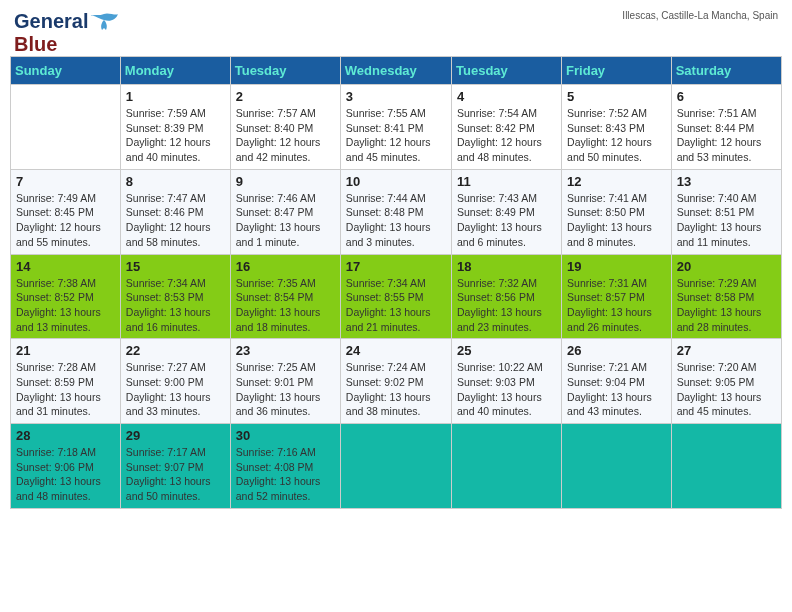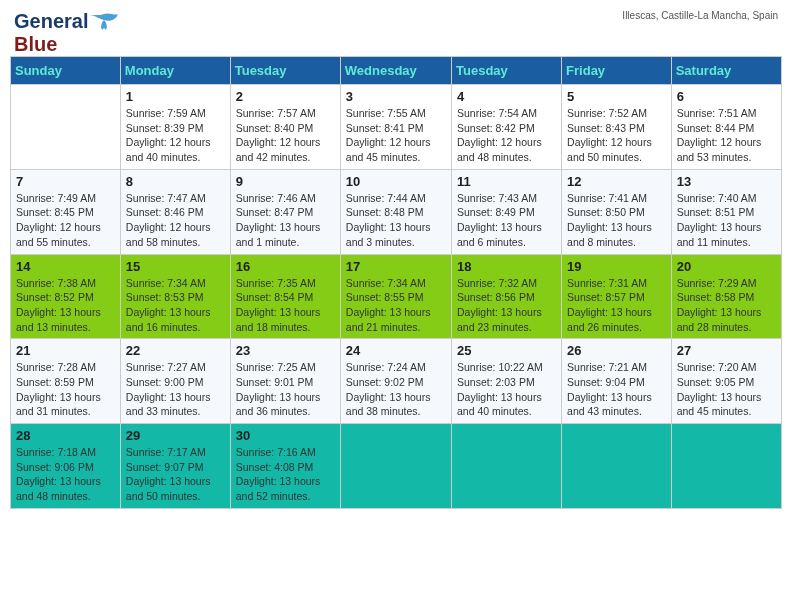--- a/index.html
+++ b/index.html
@@ -315,21 +315,21 @@
           <div class="day-info">
             <div>Sunrise: 7:24 AM</div>
             <div>Sunset: 9:02 PM</div>
             <div>Daylight: 13 hours and 38 minutes.</div>
           </div>
         </td>
         <td>
           <span class="day-number">25</span>
           <div class="day-info">
             <div>Sunrise: 10:22 AM</div>
-            <div>Sunset: 2:03 PM</div>
+            <div>Sunset: 9:03 PM</div>
             <div>Daylight: 13 hours and 40 minutes.</div>
           </div>
         </td>
         <td>
           <span class="day-number">26</span>
           <div class="day-info">
             <div>Sunrise: 7:21 AM</div>
             <div>Sunset: 9:04 PM</div>
             <div>Daylight: 13 hours and 43 minutes.</div>
           </div>

